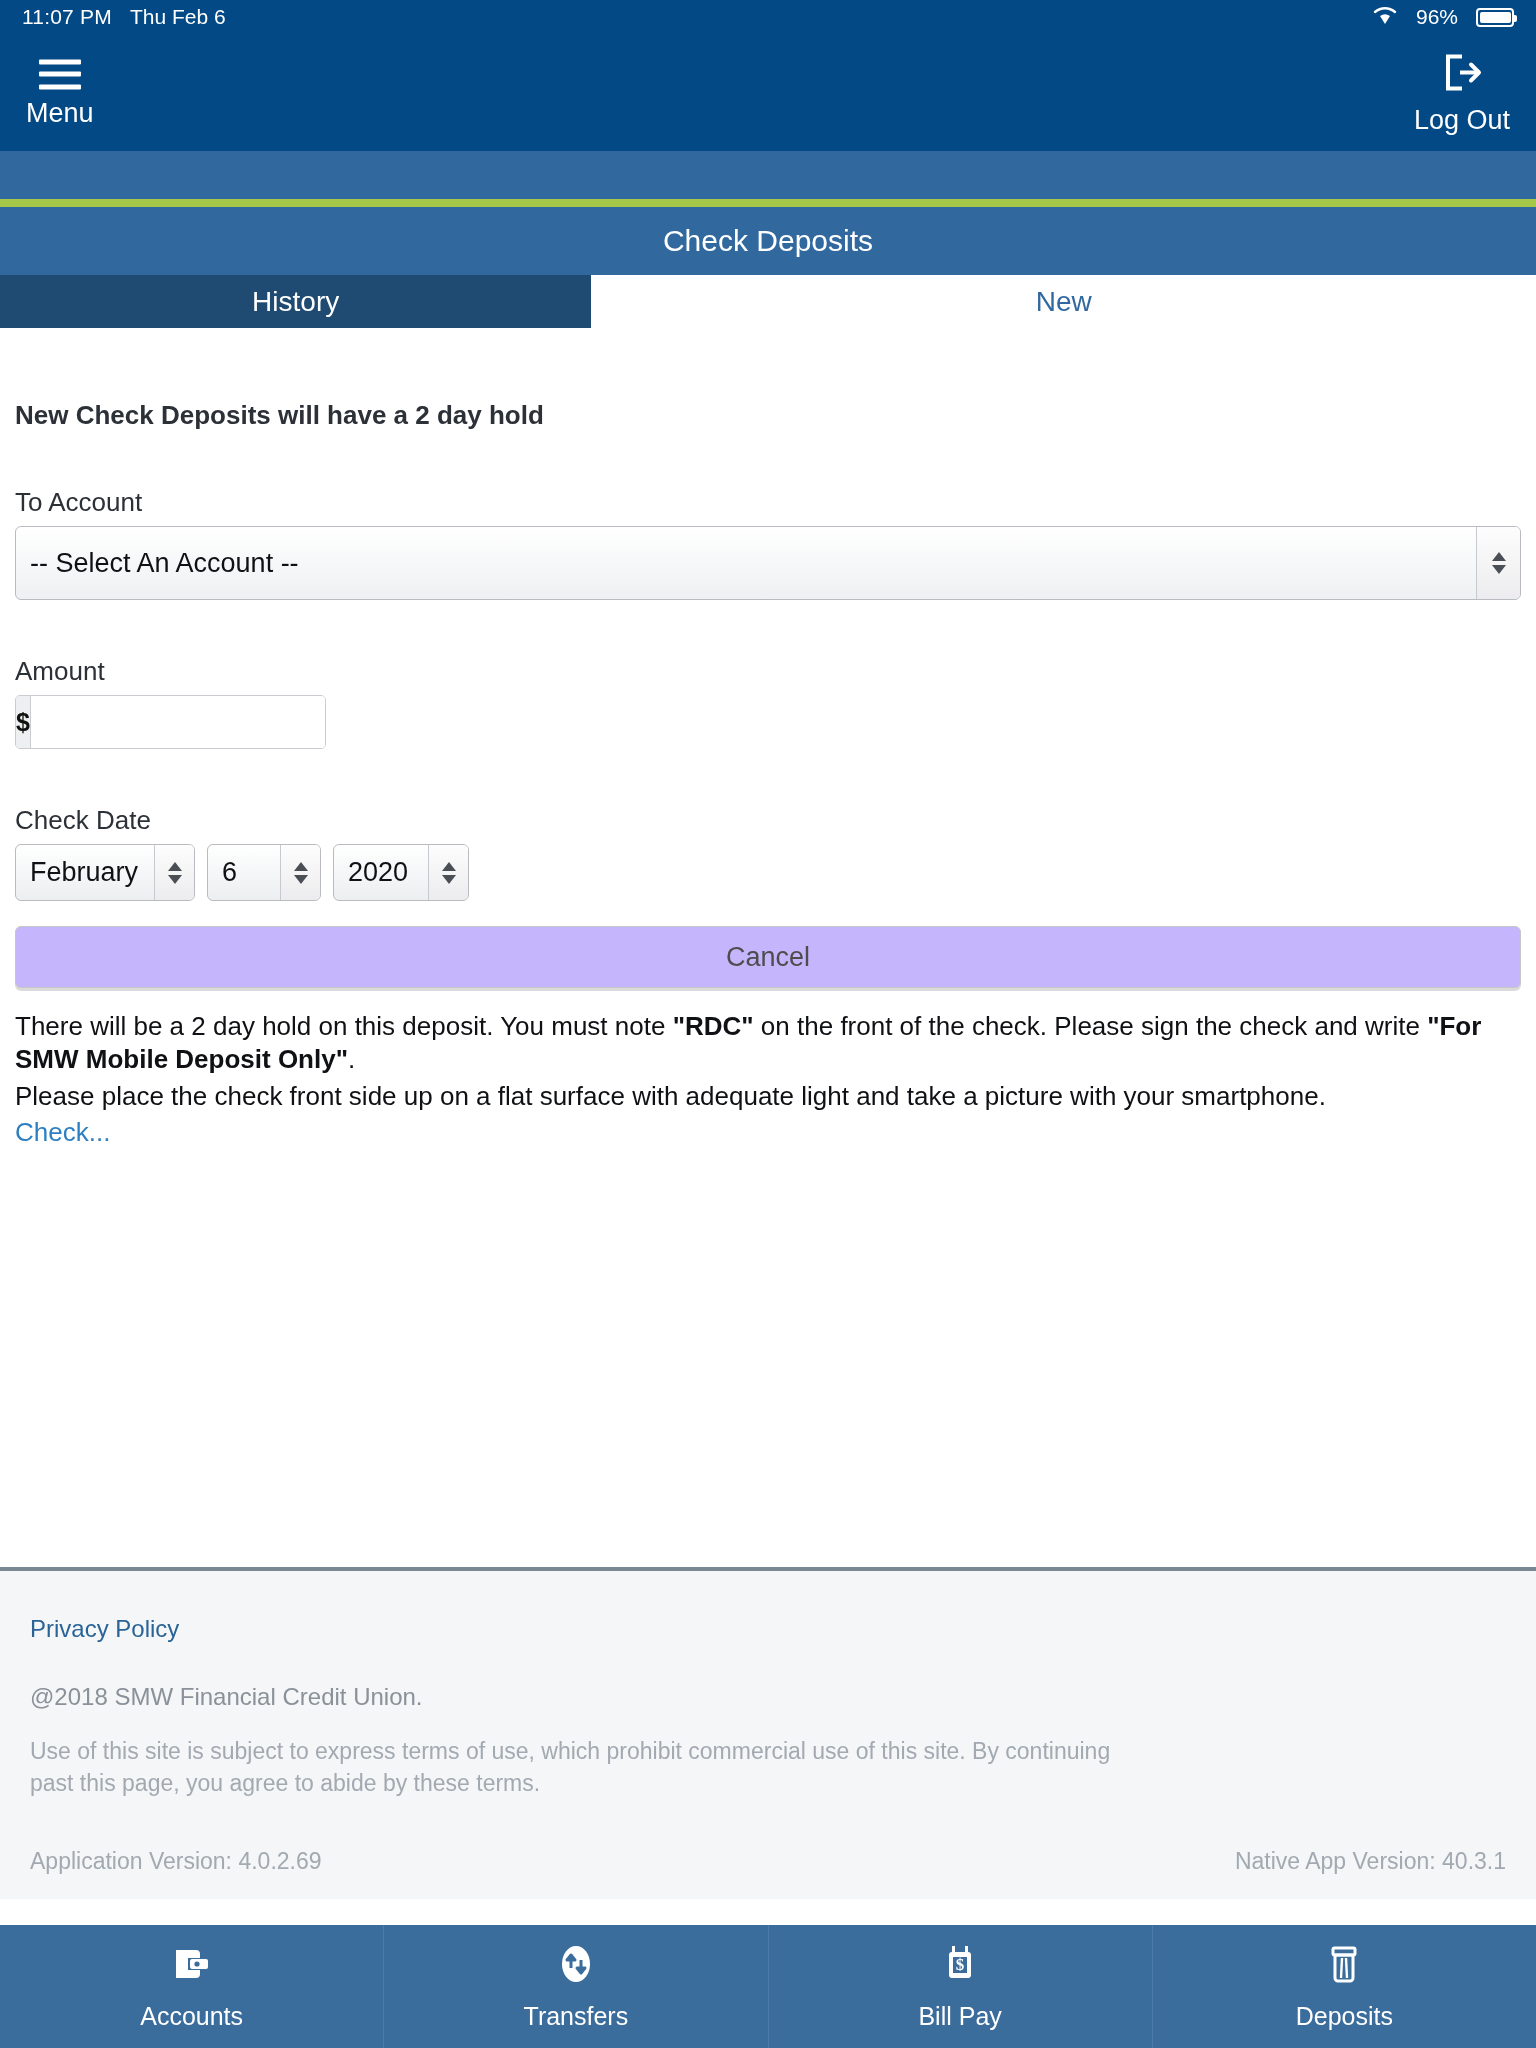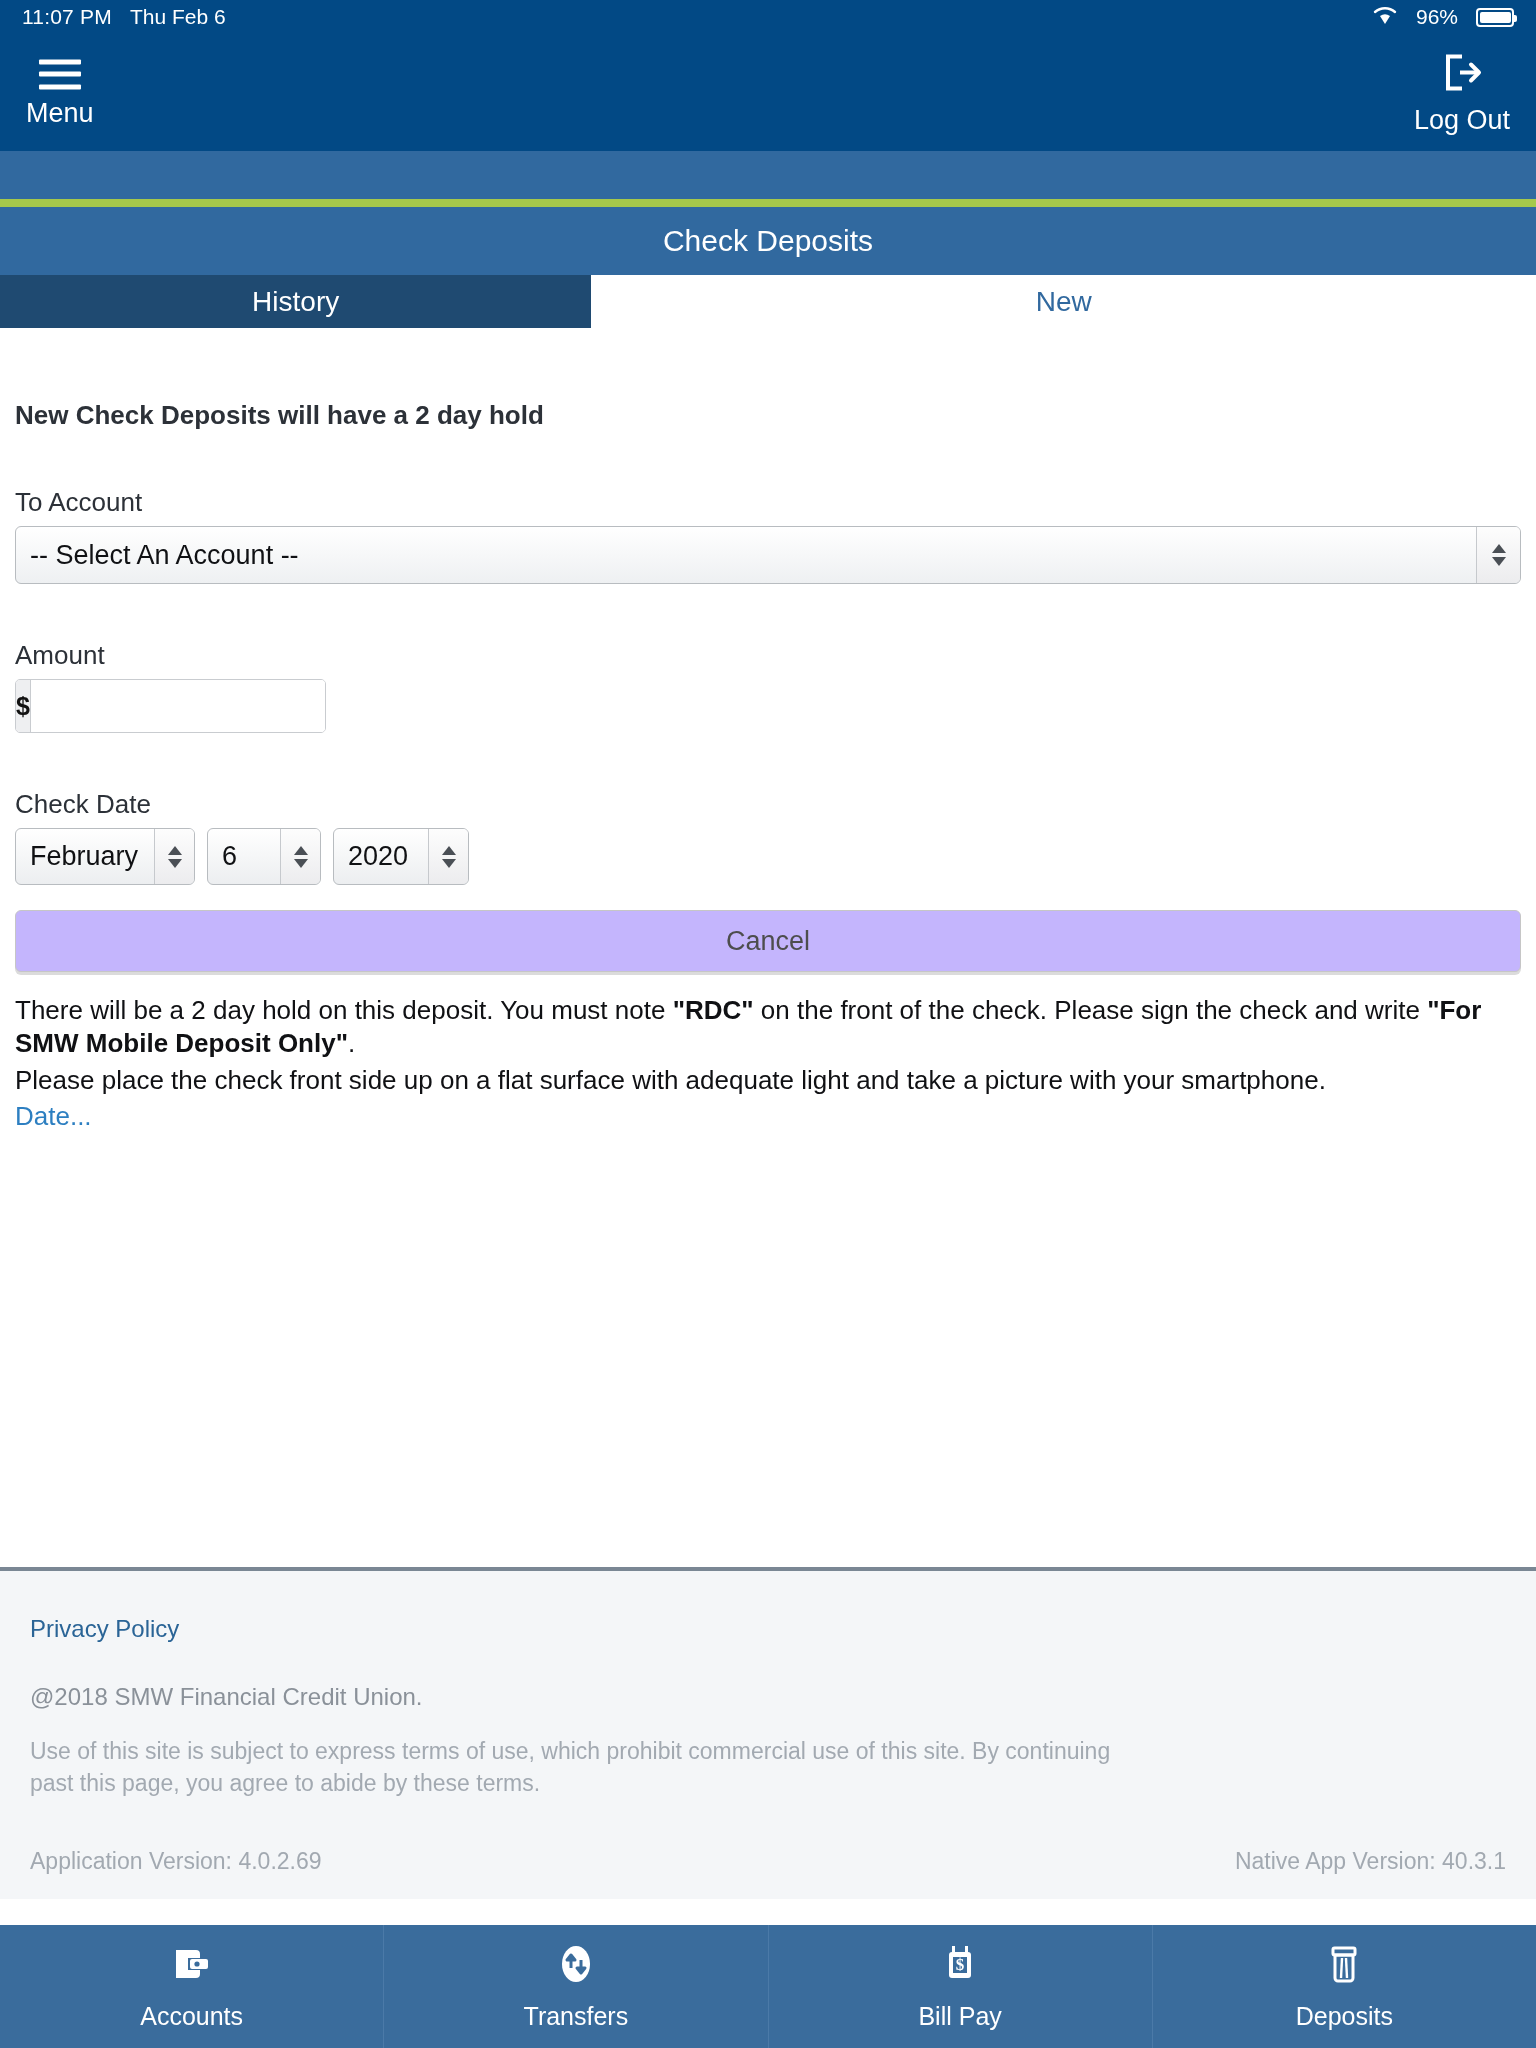--- a/index.html
+++ b/index.html
@@ -78,21 +78,21 @@
   .tab.active { background: #1f4a71; color: #ffffff; }
   .tab.inactive { flex: 1 1 auto; background: #ffffff; color: #31699f; }
 
   
   .body { flex: 1 1 auto; background: #ffffff; padding: 0 15px; overflow: hidden; }
   .notice { font-size: 26px; font-weight: 700; color: #2c3138; margin-top: 72px; }
   .field-label { font-size: 26px; color: #2c3138; margin-top: 56px; margin-bottom: 8px; }
 
   .select-box {
     position: relative; background: linear-gradient(#ffffff, #eef0f2);
-    border: 1px solid #b8bcc0; border-radius: 6px; height: 58px;
+    border: 1px solid #b8bcc0; border-radius: 6px; height: 74px;
     display: flex; align-items: center; cursor: pointer;
   }
   .select-box .val { font-size: 27px; color: #101114; padding-left: 14px; }
   .select-arrows {
     position: absolute; right: 0; top: 0; bottom: 0; width: 44px;
     border-left: 1px solid #c6c9cd; display: flex; flex-direction: column;
     align-items: center; justify-content: center; gap: 4px;
     background: linear-gradient(#fdfdfd, #ececee); border-radius: 0 5px 5px 0;
   }
   .caret-up, .caret-dn { width: 0; height: 0; border-left: 7px solid transparent; border-right: 7px solid transparent; }
@@ -275,21 +275,21 @@
     </div>
 
 
     <div class="btn btn-cancel">
       <span>Cancel</span>
     </div>
 
     <div class="instructions">
       <p><span>There will be a 2 day hold on this deposit. You must note </span><b>"RDC"</b><span> on the front of the check. Please sign the check and write </span><b>"For SMW Mobile Deposit Only"</b><span>.</span></p>
       <p>Please place the check front side up on a flat surface with adequate light and take a picture with your smartphone.</p>
-      <span class="more-link">Date...</span>
+      <span class="more-link">Check...</span>
     </div>
   </div>
 
   <div class="footer-sep"></div>
   <div class="footer">
     <div class="privacy">Privacy Policy</div>
     <div class="copyright">@2018 SMW Financial Credit Union.</div>
     <div class="terms">Use of this site is subject to express terms of use, which prohibit commercial use of this site. By continuing past this page, you agree to abide by these terms.</div>
     <div class="versions">
       <span>Application Version: 4.0.2.69</span>

